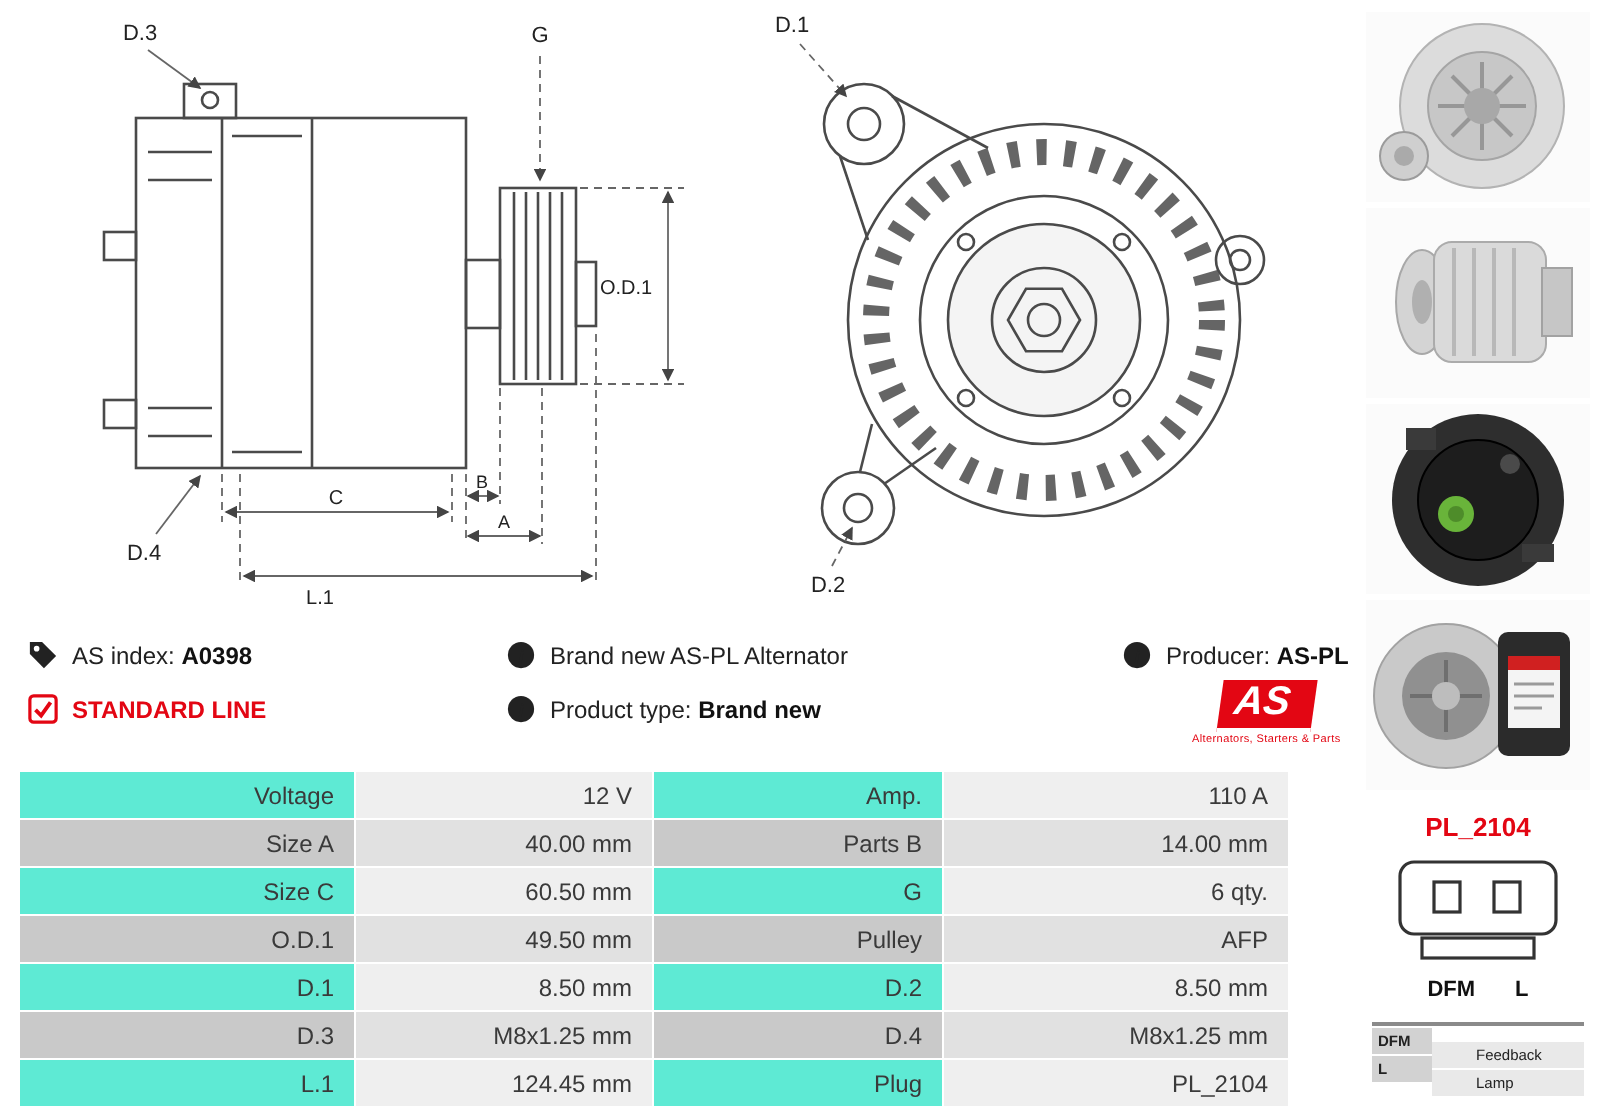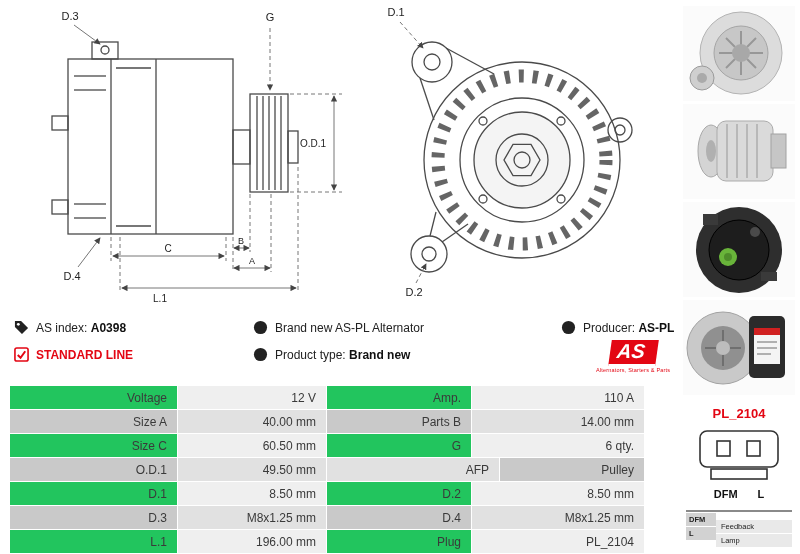--- a/index.html
+++ b/index.html
@@ -16,21 +16,21 @@
 
   
   .right-col { position:absolute; left:683px; top:6px; width:112px; display:flex; flex-direction:column; }
   .photo { width:112px; height:95px; margin-bottom:3px; background:#fbfbfb; }
   .plug-code { margin-top:8px; text-align:center; color:#e30613; font-weight:bold; font-size:13px; }
   .plug-svg-wrap { margin:6px auto 0; }
   .pin-labels { display:flex; justify-content:center; gap:20px; font-weight:bold; font-size:11px; margin-top:1px; color:#111; }
   .legend { margin-top:10px; border-top:2px solid #8a8a8a; width:106px; align-self:center; }
   .legend-row { display:flex; height:13px; font-size:7.5px; align-items:center; margin-top:1px; }
   .legend-pin { width:30px; background:#d2d2d2; font-weight:bold; padding-left:3px; height:100%; display:flex; align-items:center; }
-  .legend-desc { flex:1; background:#e9e9e9; padding-left:5px; height:100%; display:flex; align-items:center;margin-top:14px; }
+  .legend-desc { flex:1; background:#e9e9e9; padding-left:22px; height:100%; display:flex; align-items:center;margin-top:14px; }
 
   
   .info { position:absolute; font-size:12px; color:#222; display:flex; align-items:center; gap:7px; white-space:nowrap; }
   .info b { color:#111; }
   #info-asindex  { left:14px;  top:320px; }
   #info-brandnew { left:253px; top:320px; }
   #info-producer { left:561px; top:320px; }
   #info-standard { left:14px;  top:347px; color:#e30613; font-weight:bold;text-align:right; }
   #info-ptype    { left:253px; top:347px; }
   .icon14 { width:15px; height:15px; flex:0 0 auto; }
@@ -39,21 +39,21 @@
   .logo-box { background:#e30613; color:#fff; font-style:italic; font-weight:bold;
     font-size:20px; line-height:22px; padding:0 12px 2px 7px; display:inline-block;
     transform:skewX(-8deg); border-bottom:2px solid #fff; }
   .logo-tag { font-size:5.5px; color:#e30613; margin-top:1px; letter-spacing:0.2px; }
 
   
   .spec-table { position:absolute; left:10px; top:386px; width:670px; display:flex; flex-direction:column; gap:1px; }
   .trow { display:flex; gap:1px; height:23px; }
   .cell { display:flex; align-items:center; justify-content:flex-end; padding-right:10px; font-size:12px; color:#3a3a3a; }
   .c1 { width:167px; } .c2 { width:148px; } .c3 { width:144px; } .c4 { width:172px;padding-left:35px; }
-  .trow.odd  .lbl { background:#22c55e; } .trow.odd  .val { background:#efefef; }
+  .trow.odd  .lbl { background:#5eead4; } .trow.odd  .val { background:#efefef; }
   .trow.even .lbl { background:#c9c9c9;text-align:right; } .trow.even .val { background:#e1e1e1; }
 </style>
 </head>
 <body>
 
 <div class="page">
 
   <svg class="side-diagram" width="352" height="302" viewBox="0 0 352 302">
     <defs>
       <marker id="arr" viewBox="0 0 8 8" refX="7" refY="4" markerWidth="7" markerHeight="7" orient="auto-start-reverse">
@@ -309,36 +309,36 @@
     </div>
     <div class="trow odd">
       <div class="cell lbl c1">Size C</div>
       <div class="cell val c2">60.50 mm</div>
       <div class="cell lbl c3">G</div>
       <div class="cell val c4">6 qty.</div>
     </div>
     <div class="trow even">
       <div class="cell lbl c1">O.D.1</div>
       <div class="cell val c2">49.50 mm</div>
+      <div class="cell lbl c3">Pulley</div>
       <div class="cell val c4">AFP</div>
-      <div class="cell lbl c3">Pulley</div>
     </div>
     <div class="trow odd">
       <div class="cell lbl c1">D.1</div>
       <div class="cell val c2">8.50 mm</div>
       <div class="cell lbl c3">D.2</div>
       <div class="cell val c4">8.50 mm</div>
     </div>
     <div class="trow even">
       <div class="cell lbl c1">D.3</div>
       <div class="cell val c2">M8x1.25 mm</div>
       <div class="cell lbl c3">D.4</div>
       <div class="cell val c4">M8x1.25 mm</div>
     </div>
     <div class="trow odd">
       <div class="cell lbl c1">L.1</div>
-      <div class="cell val c2">196.00 mm</div>
+      <div class="cell val c2">124.45 mm</div>
       <div class="cell lbl c3">Plug</div>
       <div class="cell val c4">PL_2104</div>
     </div>
   </div>
 
 </div>
 
 </body></html>

